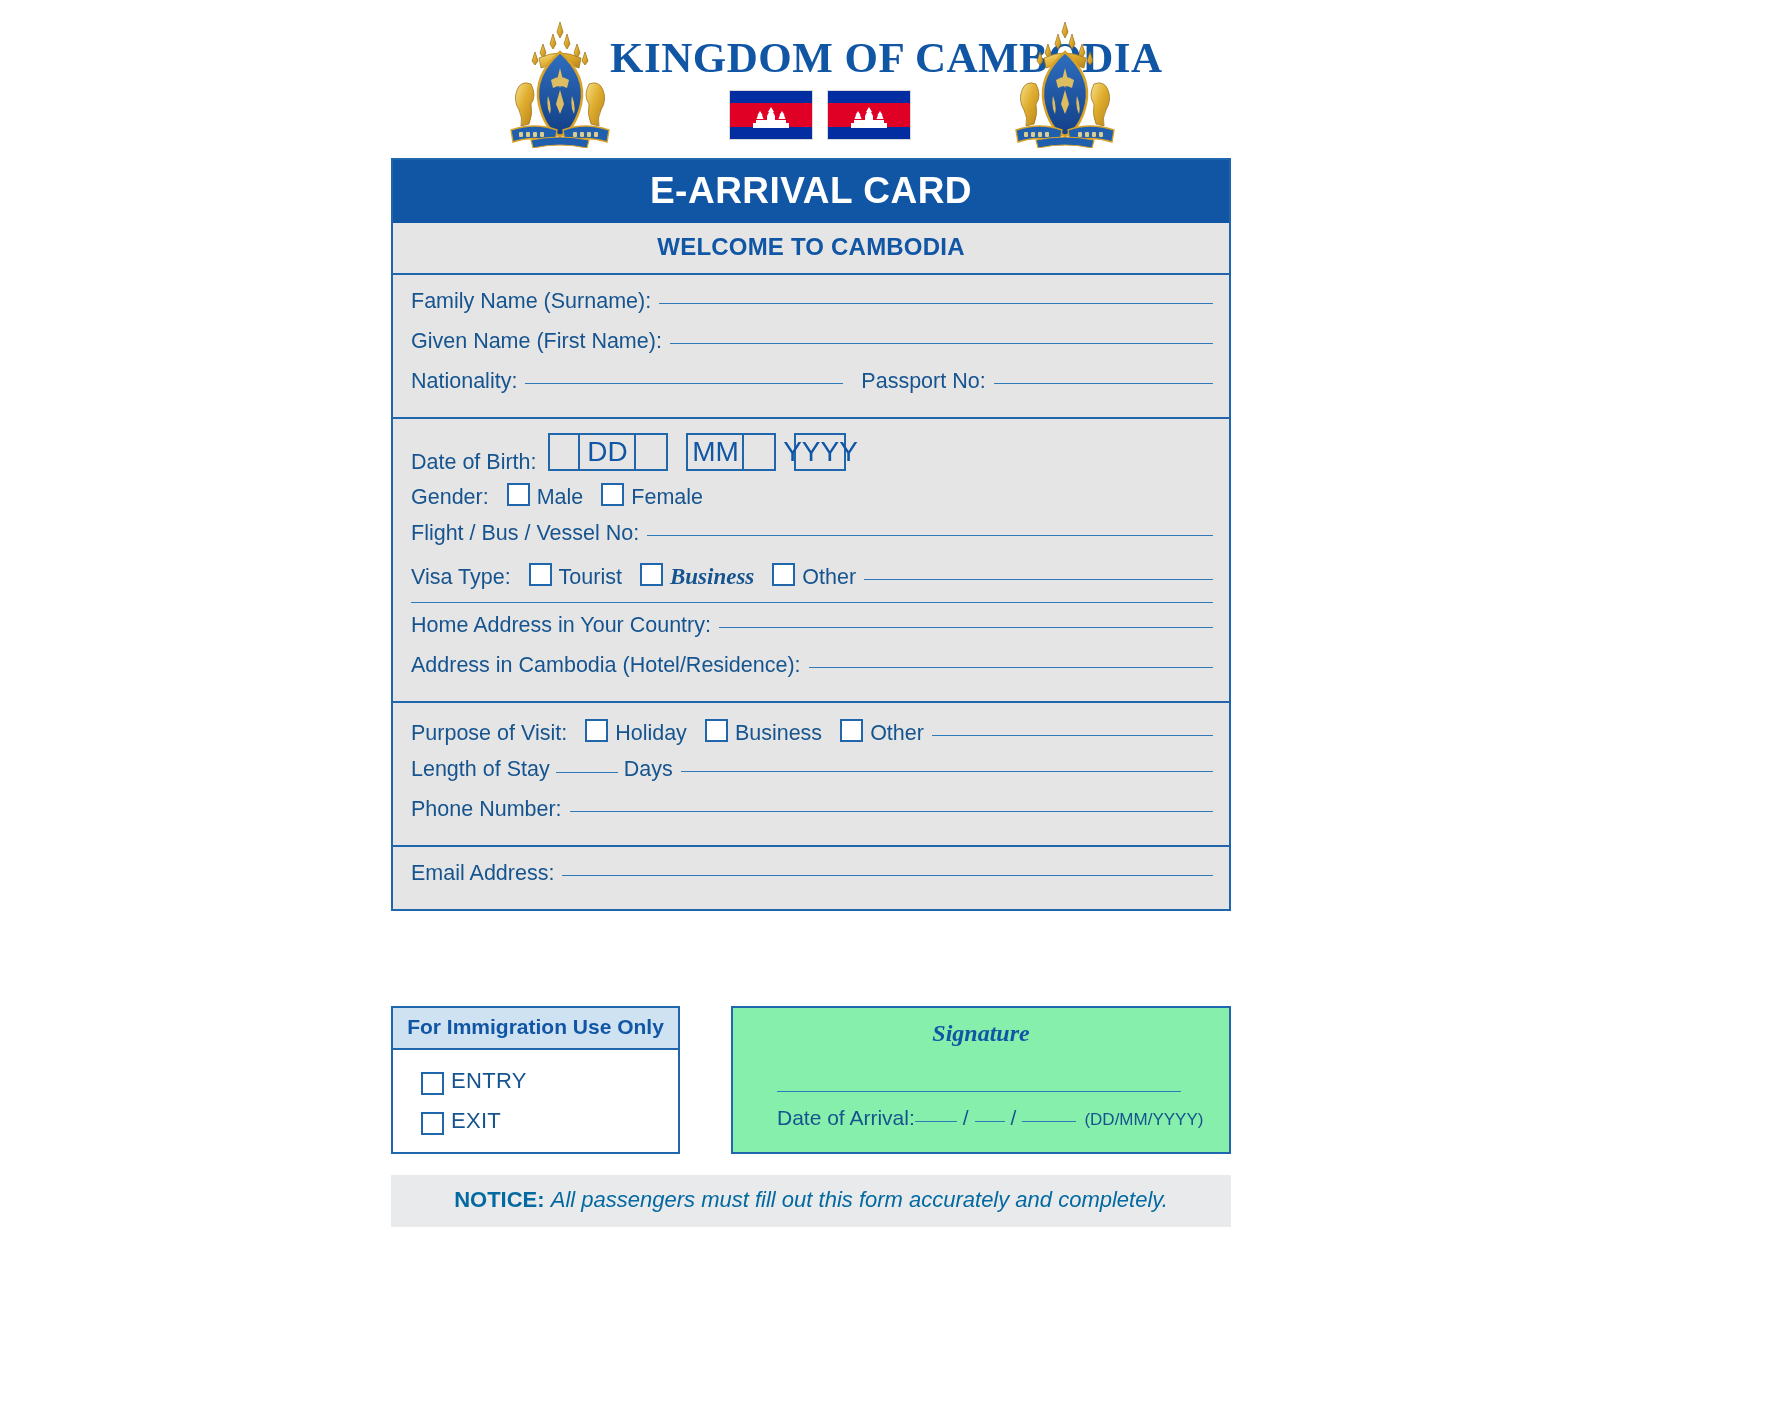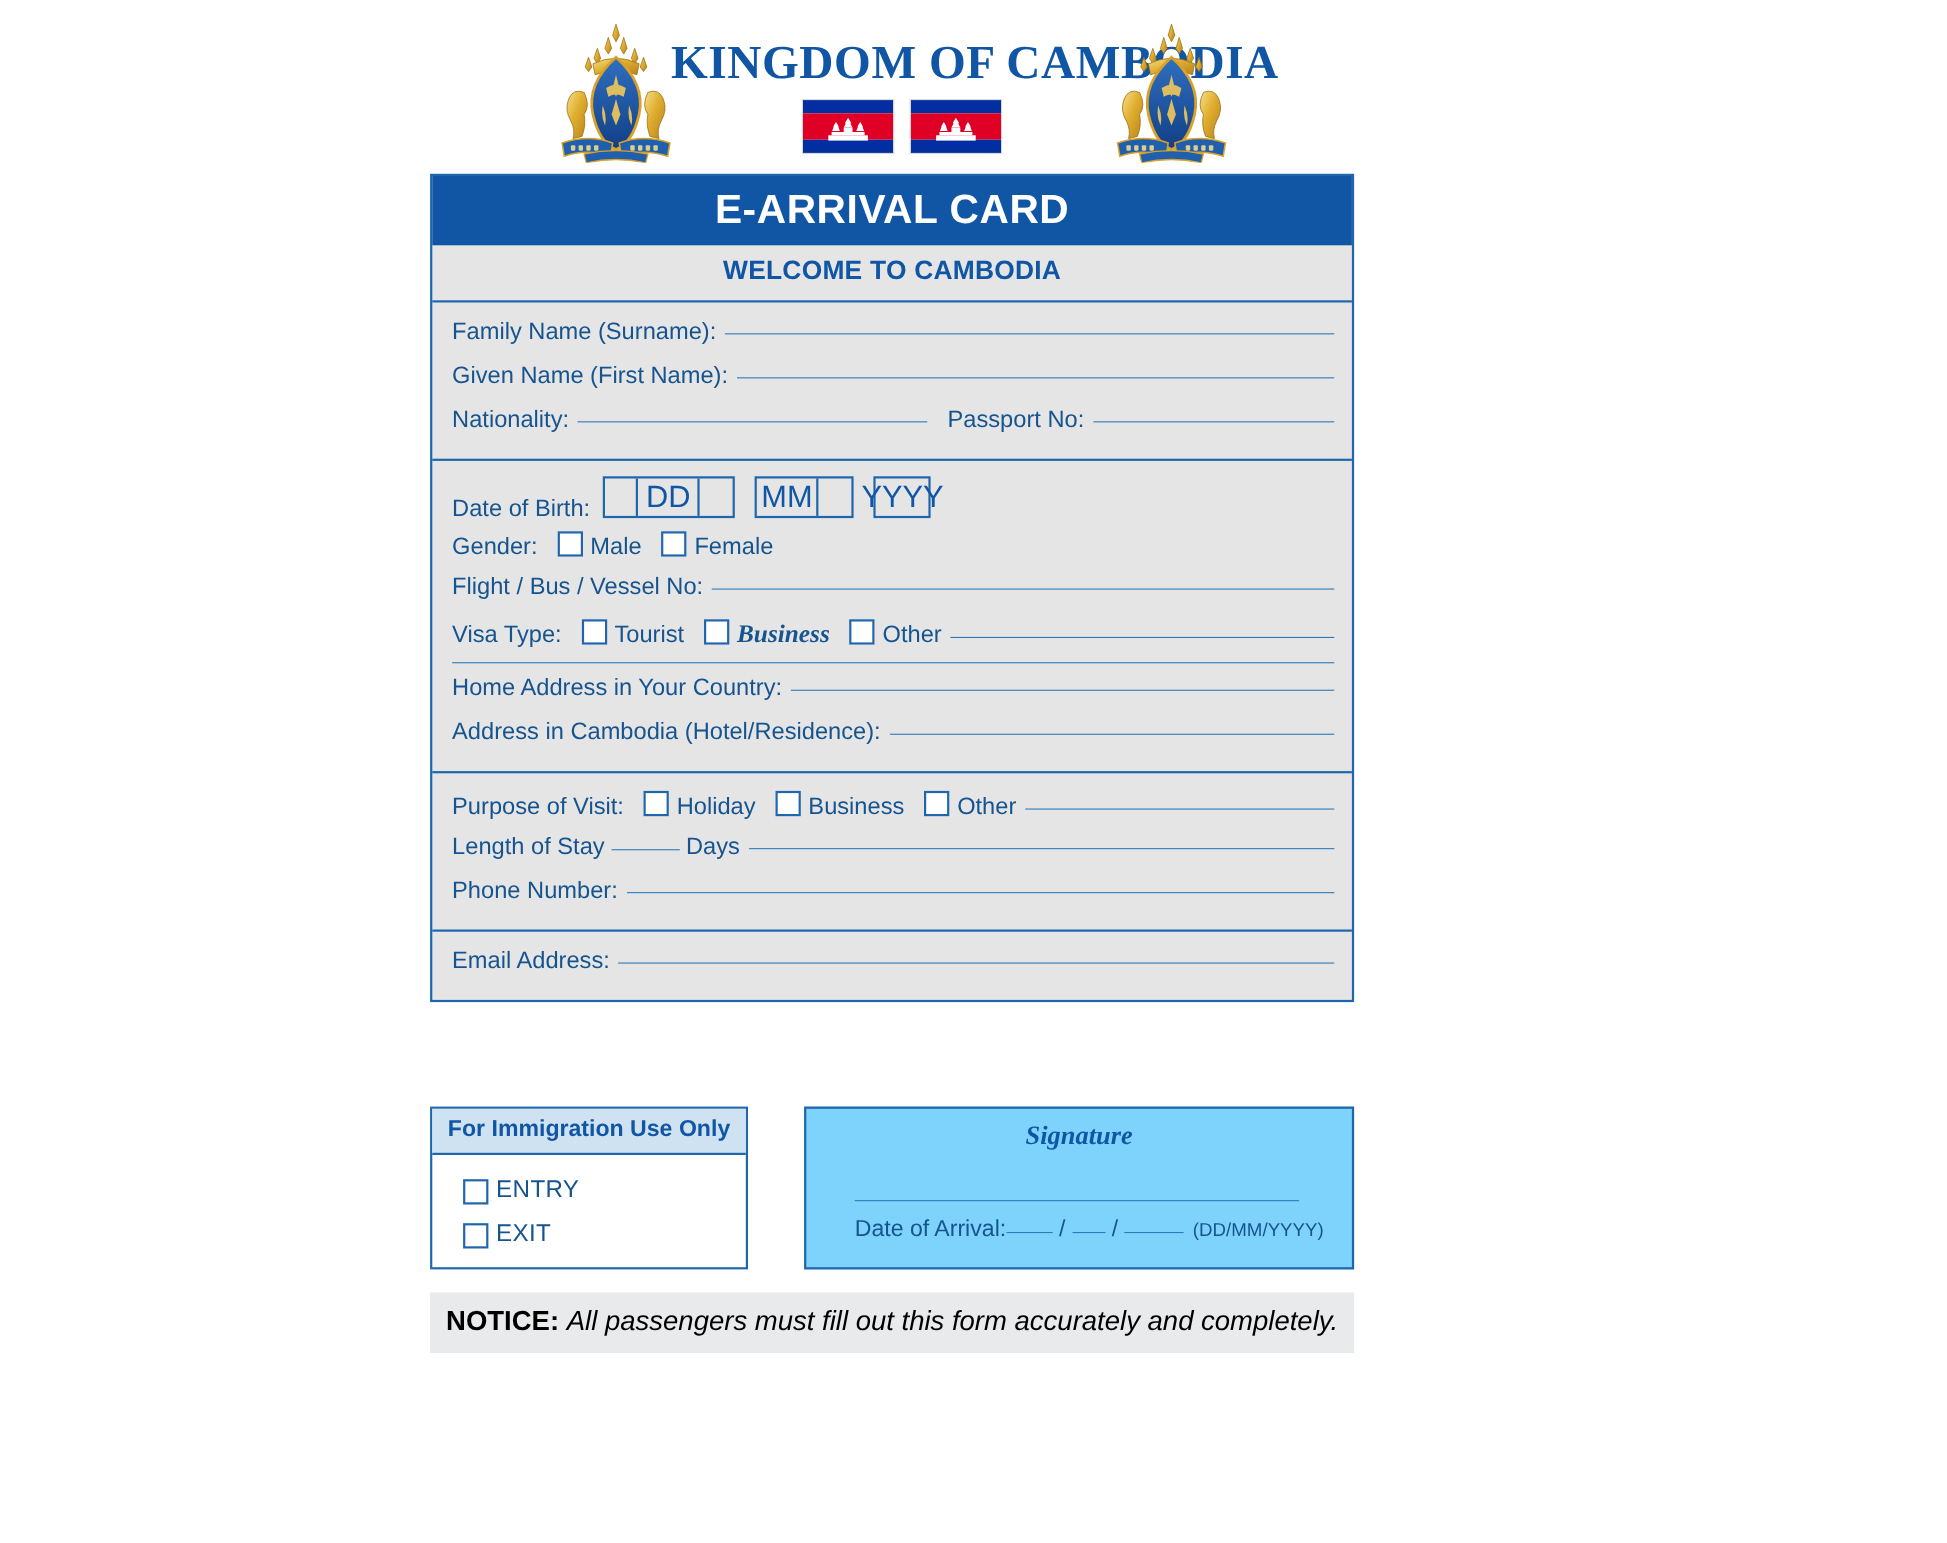--- a/index.html
+++ b/index.html
@@ -156,21 +156,21 @@
     margin-bottom:14px;
     letter-spacing:0.3px;
   }
   .immig-item:last-child{margin-bottom:0;}
 
   .sig{
     width:500px;
     border:2px solid #1f66ad;
     box-sizing:border-box;
     position:relative;
-    background:#7dd3fc;
+    background:#86efac;
   }
   .sig-title{
     text-align:center;
     font-family:"Liberation Serif", serif;
     font-style:italic;font-weight:bold;
     font-size:24px;
     color:#1156a5;
     padding:12px 0 0 0;
   }
   .sig-line{
@@ -193,22 +193,22 @@
   .db.y{width:54px;}
   .slash{margin:0 6px;}
   .fmt{font-size:17px;margin-left:8px;}
 
   
   .notice{
     position:absolute;left:391px;top:1175px;width:840px;
     background:#e9eaec;
     text-align:center;
     padding:12px 0 14px 0;
-    font-size:25px;
-    color:#000000;
+    font-size:22px;
+    color:#0369a1;
     box-sizing:border-box;
   }
   .notice b{font-weight:bold;}
   .notice i{font-style:italic;}
 </style>
 </head>
 <body>
 
 <div class="page">
 

